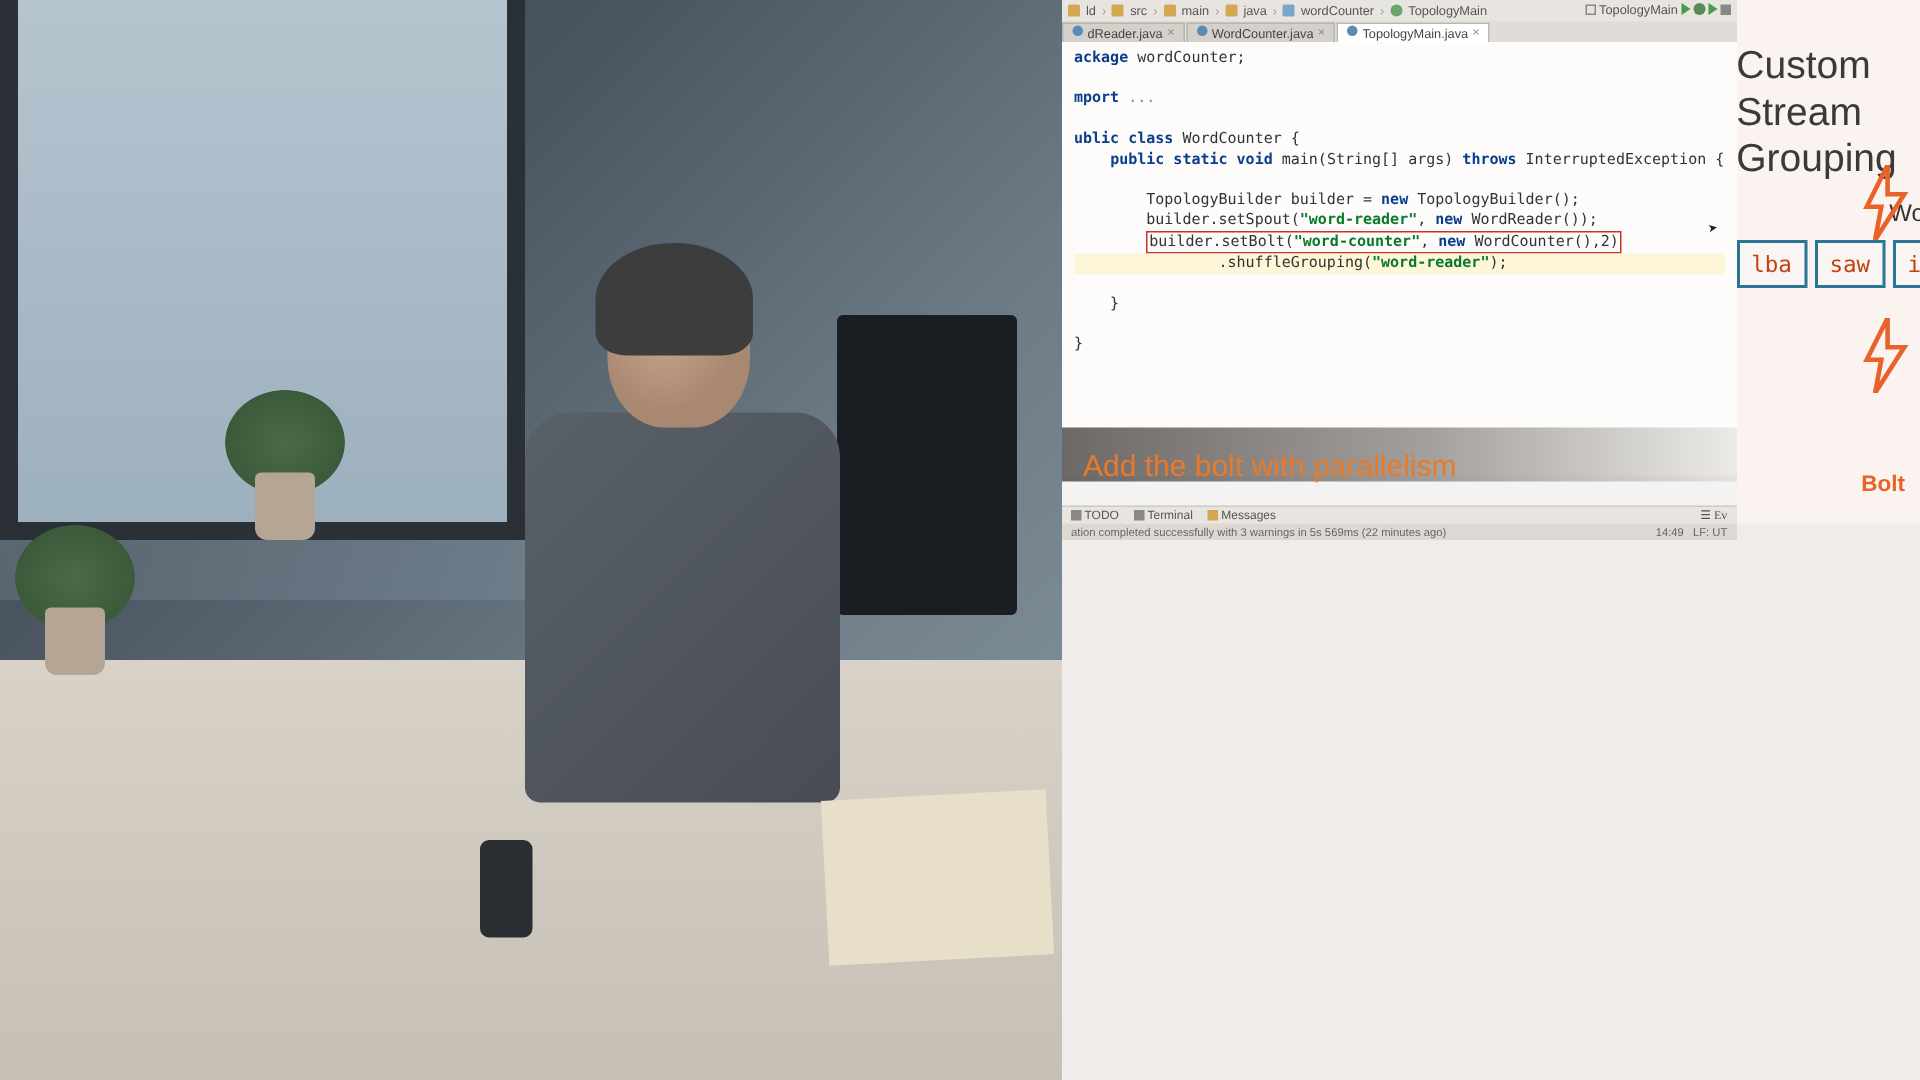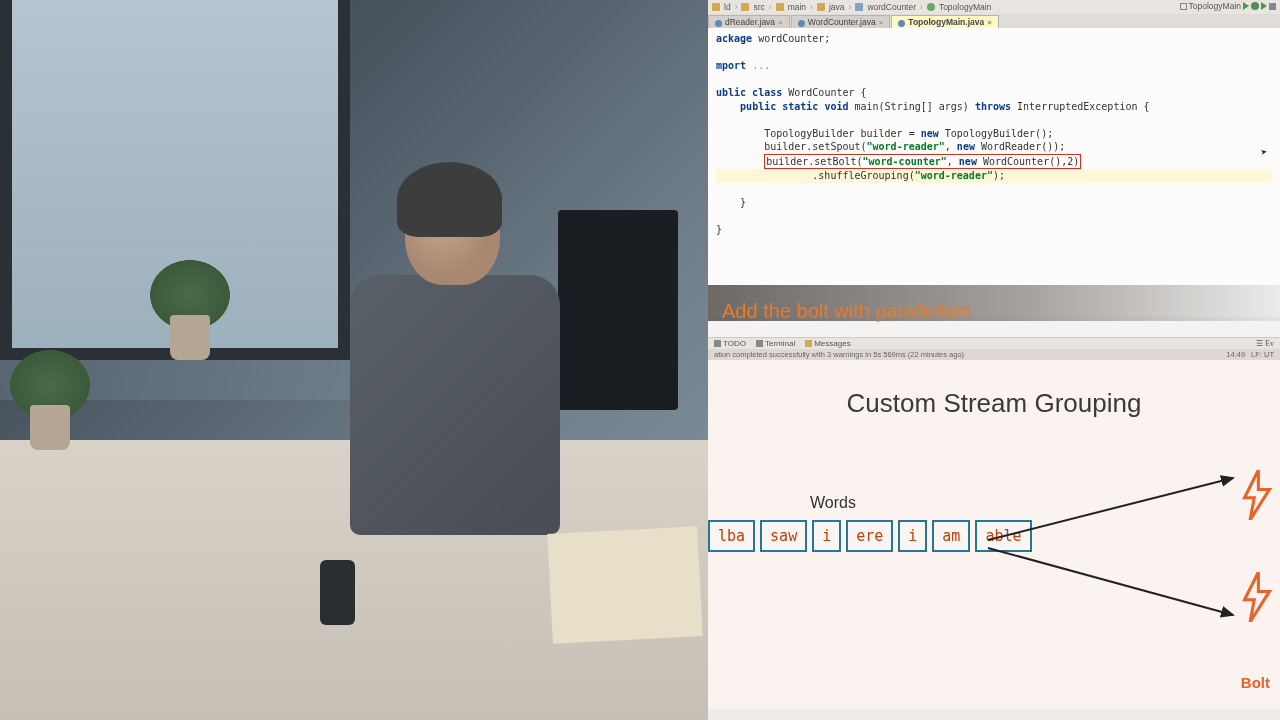--- a/index.html
+++ b/index.html
@@ -97,21 +97,21 @@
     bottom: 80px; left: 550px;
     width: 150px; height: 110px;
     background: #e8dfc8;
     transform: rotate(-3deg);
   }
 
   .right-panel {
     width: 572px;
     height: 720px;
     display: flex;
-    flex-direction: column;
+    flex-direction: row;
     background: #f0ecea;
   }
 
   .ide-top {
     height: 360px;
     background: #f5f3f1;
     display: flex;
     flex-direction: column;
     position: relative;
     font-size: 9px;
@@ -154,25 +154,25 @@
     align-items: flex-end;
     font-size: 8.5px;
   }
   .ide-tab {
     padding: 1px 6px;
     background: #d4d0cc;
     border: 1px solid #b8b4b0;
     border-bottom: none;
     margin-right: 1px;
     display: flex;
-    align-items: flex-end;
+    align-items: flex-start;
     gap: 3px;
     color: #444;
   }
-  .ide-tab.active { background: #fef9c3; font-weight: bold; }
+  .ide-tab.active { background: #ffffff; }
   .tab-close { color: #888; font-size: 8px; }
   .tab-icon { width: 7px; height: 7px; background: #5a8ab5; border-radius: 50%; display: inline-block; }
 
   .code-area {
     flex: 1;
     background: #fdfcfa;
     padding: 4px 8px;
     font-family: 'Menlo', 'Consolas', monospace;
     font-size: 10px;
     line-height: 1.35;
@@ -242,21 +242,20 @@
   }
   .status-right { margin-left: auto; display:flex; gap:6px; }
 
   .slide-bottom {
     height: 349px;
     background: #fbf3ef;
     position: relative;
     padding-top: 28px;
   }
   .slide-title {
-    text-align: center;
     font-size: 26px;
     font-weight: 400;
     color: #3a3a3a;
     font-family: 'Helvetica Neue', Arial, sans-serif;
   }
   .words-label {
     position: absolute;
     top: 134px; left: 102px;
     font-size: 16px;
     color: #333;

